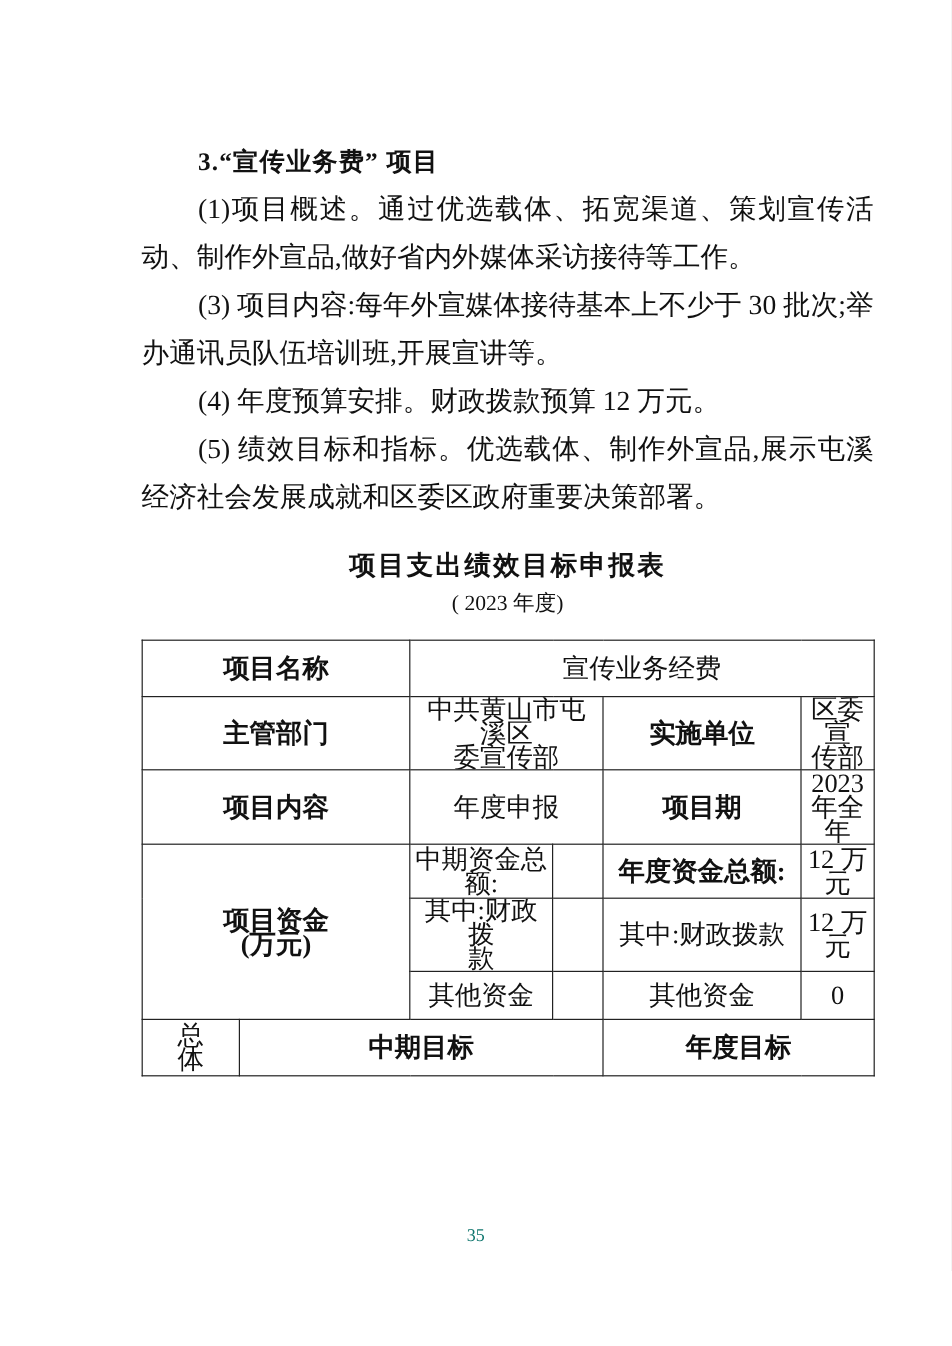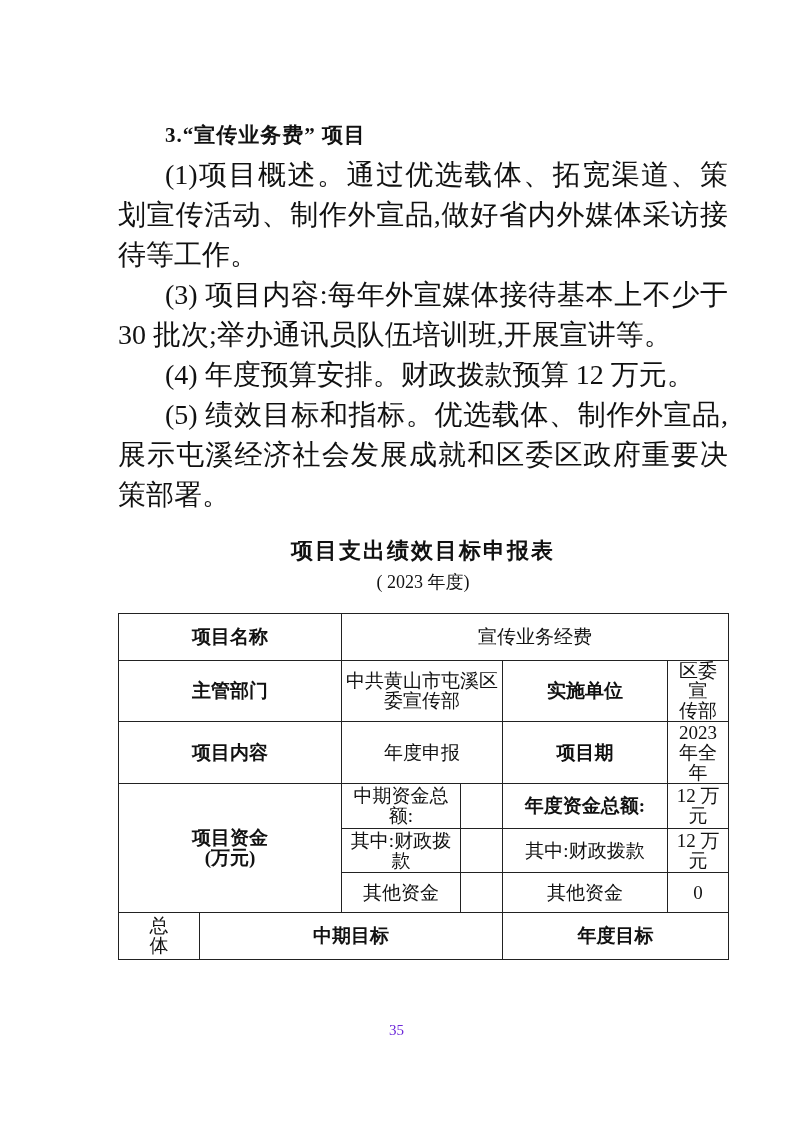--- a/index.html
+++ b/index.html
@@ -14,51 +14,51 @@
   }
   .content { position:absolute; left:118px; top:15px; width:610px; }
   .heading {
     margin:100px 0 0 0;
     font-size:21px; font-weight:bold;
     line-height:40px;
     text-indent:47px;
     letter-spacing:1px;
   }
   .para {
-    margin:0; font-size:28px; line-height:40px;
+    margin:0; font-size:23px; line-height:40px;
     text-align:justify; text-indent:47px;
   }
   .tbl-title {
     margin:22px 0 0 0; text-align:center;
     font-size:22px; font-weight:bold; line-height:28px;
     letter-spacing:2px;
   }
   .tbl-subtitle {
     margin:4px 0 0 0; text-align:center;
     font-size:18px; line-height:26px;
   }
   table.decl {
     margin-top:18px; width:610px;
     border-collapse:collapse; table-layout:fixed;
   }
   table.decl td {
     border:1px solid #222222;
-    font-size:19px; line-height:20px;
+    font-size:22px; line-height:20px;
     text-align:center; vertical-align:middle;
     padding:0 4px;
     white-space:pre-line;
     overflow:hidden;
   }
   td.b { font-weight:bold; }
   td.al { text-align:left; }
   td.ar { text-align:right;margin-top:40px; }
   td.small { font-size:13px; line-height:16px; padding:2px 2px; }
   .footer {
     position:absolute; left:0; top:1022px; width:793px;
-    text-align:center; font-size:15px; color:#6d28d9;
+    text-align:center; font-size:15px; color:#0f766e;
   }
 </style>
 </head>
 <body>
 
 <div class="page">
   <div class="content">
 
     <h1 class="heading">3.“宣传业务费” 项目</h1>
 

